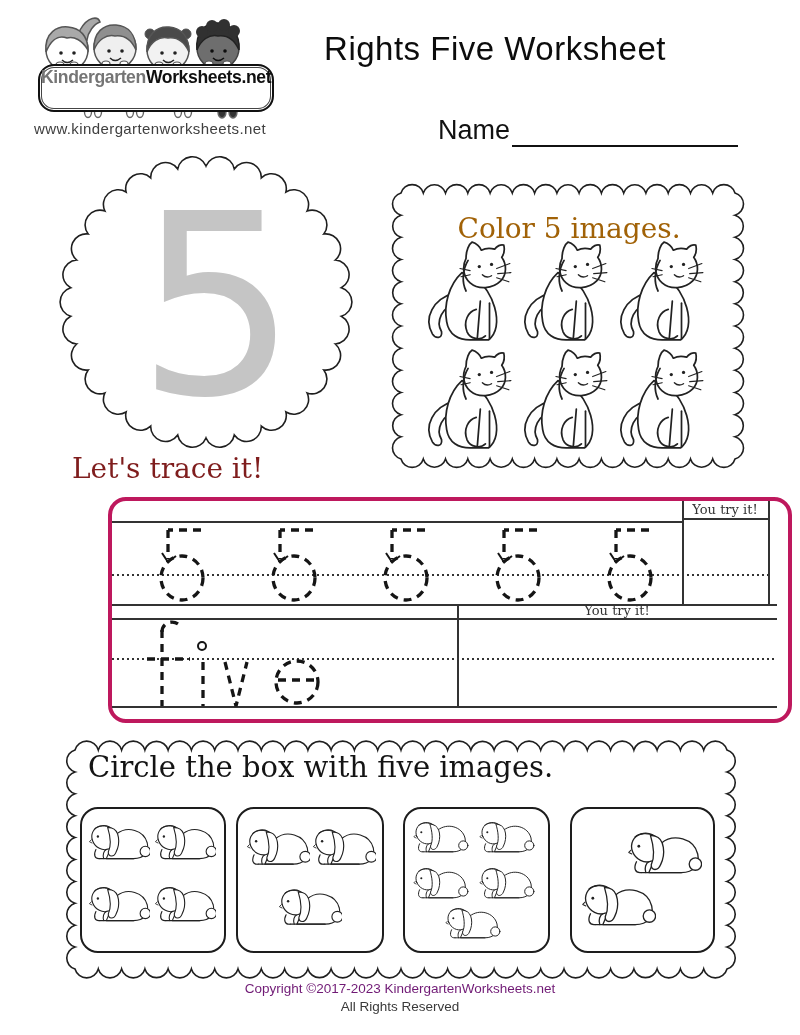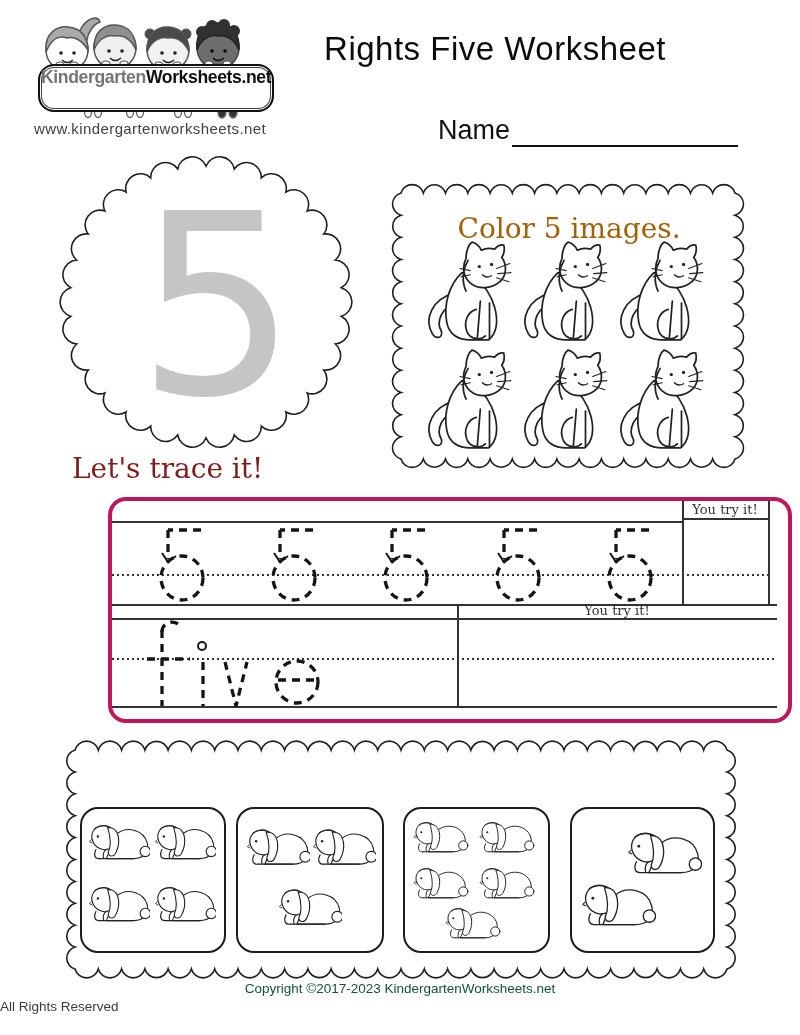--- a/index.html
+++ b/index.html
@@ -46,22 +46,22 @@
   .glyph-row svg{width:58px;height:76px;}
   .dash{stroke:#151515;stroke-width:3.3;stroke-dasharray:8 6;fill:none;stroke-linecap:butt;}
   .thin{stroke:#151515;stroke-width:2;fill:none;}
 
   
   .circle-title{left:88px;top:750px;font-family:"DejaVu Serif",serif;font-size:29px;color:#141414;}
   .rbox{border:2.2px solid #1d1d1d;border-radius:18px;background:#fff;}
   .rbox svg{position:absolute;}
 
   
-  .copyright{left:0;top:981px;width:800px;text-align:center;font-size:13.5px;color:#14532d;}
-  .rights{left:0;top:999px;width:800px;text-align:left;font-size:13.5px;color:#3a3a3a;}
+  .copyright{left:0;top:981px;width:800px;text-align:center;font-size:13.5px;color:#701a75;}
+  .rights{left:0;top:999px;width:800px;text-align:center;font-size:13.5px;color:#3a3a3a;}
 </style>
 </head>
 <body>
 
 <svg width="0" height="0" style="position:absolute">
   <defs>
     <symbol id="cat" viewBox="0 0 92 100">
       <g stroke="#222" stroke-width="1.7" fill="#fff" stroke-linecap="round" stroke-linejoin="round">
         <path d="M36,52 C16,58 6,76 15,92 C18,97 25,97 24,90 C18,80 24,66 40,60 Z"></path>
         <path d="M44,32 C31,44 26,64 29,80 C31,93 41,98 52,98 L70,98 C78,92 80,80 76,66 C73,55 66,44 58,38 Z"></path>
@@ -252,20 +252,21 @@
     <div class="dotline" style="left:0;top:157px;width:665px;"></div>
     <div class="tl hline" style="left:0;top:205px;width:665px;"></div>
     <svg class="abs" style="left:33px;top:115px;" width="185" height="95" aria-label="five">
         <use href="#wordfive"></use>
       </svg>
   </div>
 
   <svg class="abs" style="left:62px;top:737px;" width="678" height="245">
       <path d="M 13 13 A 12.1 12.1 0 0 1 36.3 13.0 A 12.1 12.1 0 0 1 59.6 13.0 A 12.1 12.1 0 0 1 82.9 13.0 A 12.1 12.1 0 0 1 106.1 13.0 A 12.1 12.1 0 0 1 129.4 13.0 A 12.1 12.1 0 0 1 152.7 13.0 A 12.1 12.1 0 0 1 176.0 13.0 A 12.1 12.1 0 0 1 199.3 13.0 A 12.1 12.1 0 0 1 222.6 13.0 A 12.1 12.1 0 0 1 245.9 13.0 A 12.1 12.1 0 0 1 269.1 13.0 A 12.1 12.1 0 0 1 292.4 13.0 A 12.1 12.1 0 0 1 315.7 13.0 A 12.1 12.1 0 0 1 339.0 13.0 A 12.1 12.1 0 0 1 362.3 13.0 A 12.1 12.1 0 0 1 385.6 13.0 A 12.1 12.1 0 0 1 408.9 13.0 A 12.1 12.1 0 0 1 432.1 13.0 A 12.1 12.1 0 0 1 455.4 13.0 A 12.1 12.1 0 0 1 478.7 13.0 A 12.1 12.1 0 0 1 502.0 13.0 A 12.1 12.1 0 0 1 525.3 13.0 A 12.1 12.1 0 0 1 548.6 13.0 A 12.1 12.1 0 0 1 571.9 13.0 A 12.1 12.1 0 0 1 595.1 13.0 A 12.1 12.1 0 0 1 618.4 13.0 A 12.1 12.1 0 0 1 641.7 13.0 A 12.1 12.1 0 0 1 665.0 13.0 A 11.4 11.4 0 0 1 665.0 34.9 A 11.4 11.4 0 0 1 665.0 56.8 A 11.4 11.4 0 0 1 665.0 78.7 A 11.4 11.4 0 0 1 665.0 100.6 A 11.4 11.4 0 0 1 665.0 122.5 A 11.4 11.4 0 0 1 665.0 144.4 A 11.4 11.4 0 0 1 665.0 166.3 A 11.4 11.4 0 0 1 665.0 188.2 A 11.4 11.4 0 0 1 665.0 210.1 A 11.4 11.4 0 0 1 665.0 232.0 A 12.1 12.1 0 0 1 641.7 232.0 A 12.1 12.1 0 0 1 618.4 232.0 A 12.1 12.1 0 0 1 595.1 232.0 A 12.1 12.1 0 0 1 571.9 232.0 A 12.1 12.1 0 0 1 548.6 232.0 A 12.1 12.1 0 0 1 525.3 232.0 A 12.1 12.1 0 0 1 502.0 232.0 A 12.1 12.1 0 0 1 478.7 232.0 A 12.1 12.1 0 0 1 455.4 232.0 A 12.1 12.1 0 0 1 432.1 232.0 A 12.1 12.1 0 0 1 408.9 232.0 A 12.1 12.1 0 0 1 385.6 232.0 A 12.1 12.1 0 0 1 362.3 232.0 A 12.1 12.1 0 0 1 339.0 232.0 A 12.1 12.1 0 0 1 315.7 232.0 A 12.1 12.1 0 0 1 292.4 232.0 A 12.1 12.1 0 0 1 269.1 232.0 A 12.1 12.1 0 0 1 245.9 232.0 A 12.1 12.1 0 0 1 222.6 232.0 A 12.1 12.1 0 0 1 199.3 232.0 A 12.1 12.1 0 0 1 176.0 232.0 A 12.1 12.1 0 0 1 152.7 232.0 A 12.1 12.1 0 0 1 129.4 232.0 A 12.1 12.1 0 0 1 106.1 232.0 A 12.1 12.1 0 0 1 82.9 232.0 A 12.1 12.1 0 0 1 59.6 232.0 A 12.1 12.1 0 0 1 36.3 232.0 A 12.1 12.1 0 0 1 13.0 232.0 A 11.4 11.4 0 0 1 13.0 210.1 A 11.4 11.4 0 0 1 13.0 188.2 A 11.4 11.4 0 0 1 13.0 166.3 A 11.4 11.4 0 0 1 13.0 144.4 A 11.4 11.4 0 0 1 13.0 122.5 A 11.4 11.4 0 0 1 13.0 100.6 A 11.4 11.4 0 0 1 13.0 78.7 A 11.4 11.4 0 0 1 13.0 56.8 A 11.4 11.4 0 0 1 13.0 34.9 A 11.4 11.4 0 0 1 13.0 13.0 Z" fill="#fff" stroke="#1f1f1f" stroke-width="1.6"></path>
     </svg>
+  <div class="abs circle-title">Circle the box with five images.</div>
 
   <div class="abs rbox" style="left:80px;top:807px;width:142px;height:142px;">
     <svg width="62" height="52" style="left:6px;top:8px;">
         <use href="#rabbit"></use>
       </svg>
     <svg width="62" height="52" style="left:72px;top:8px;">
         <use href="#rabbit"></use>
       </svg>
     <svg width="62" height="52" style="left:6px;top:70px;">
         <use href="#rabbit"></use>

